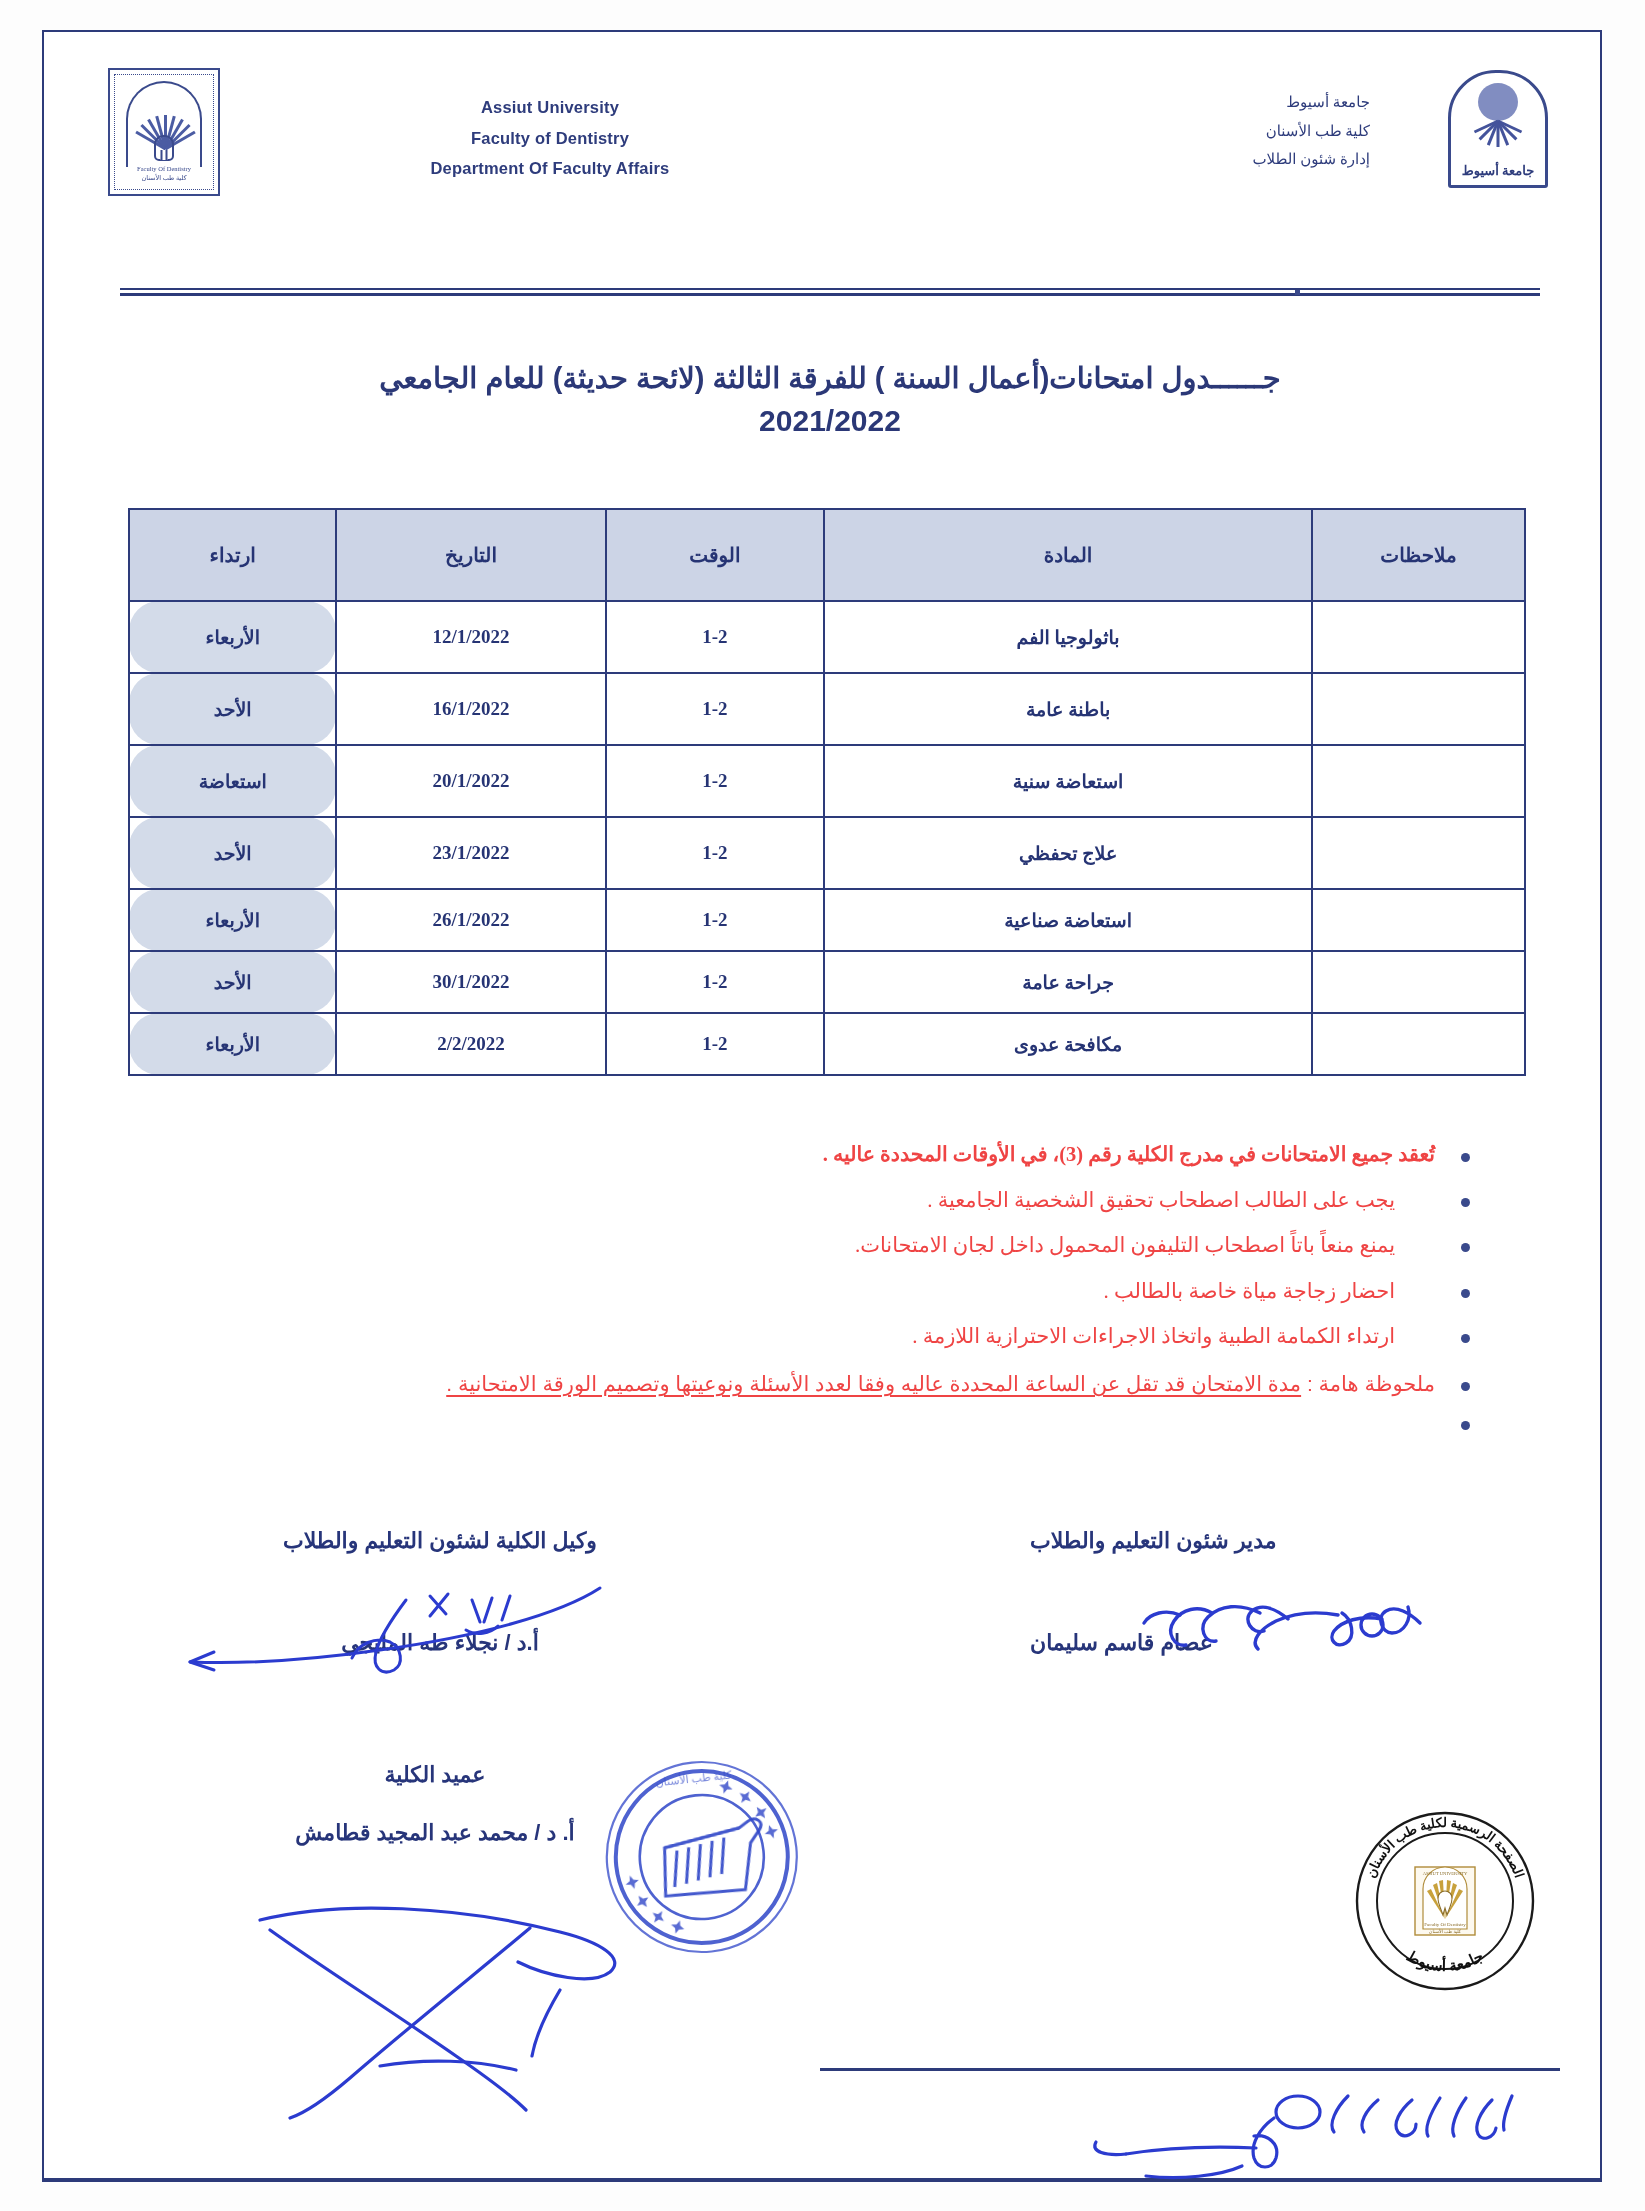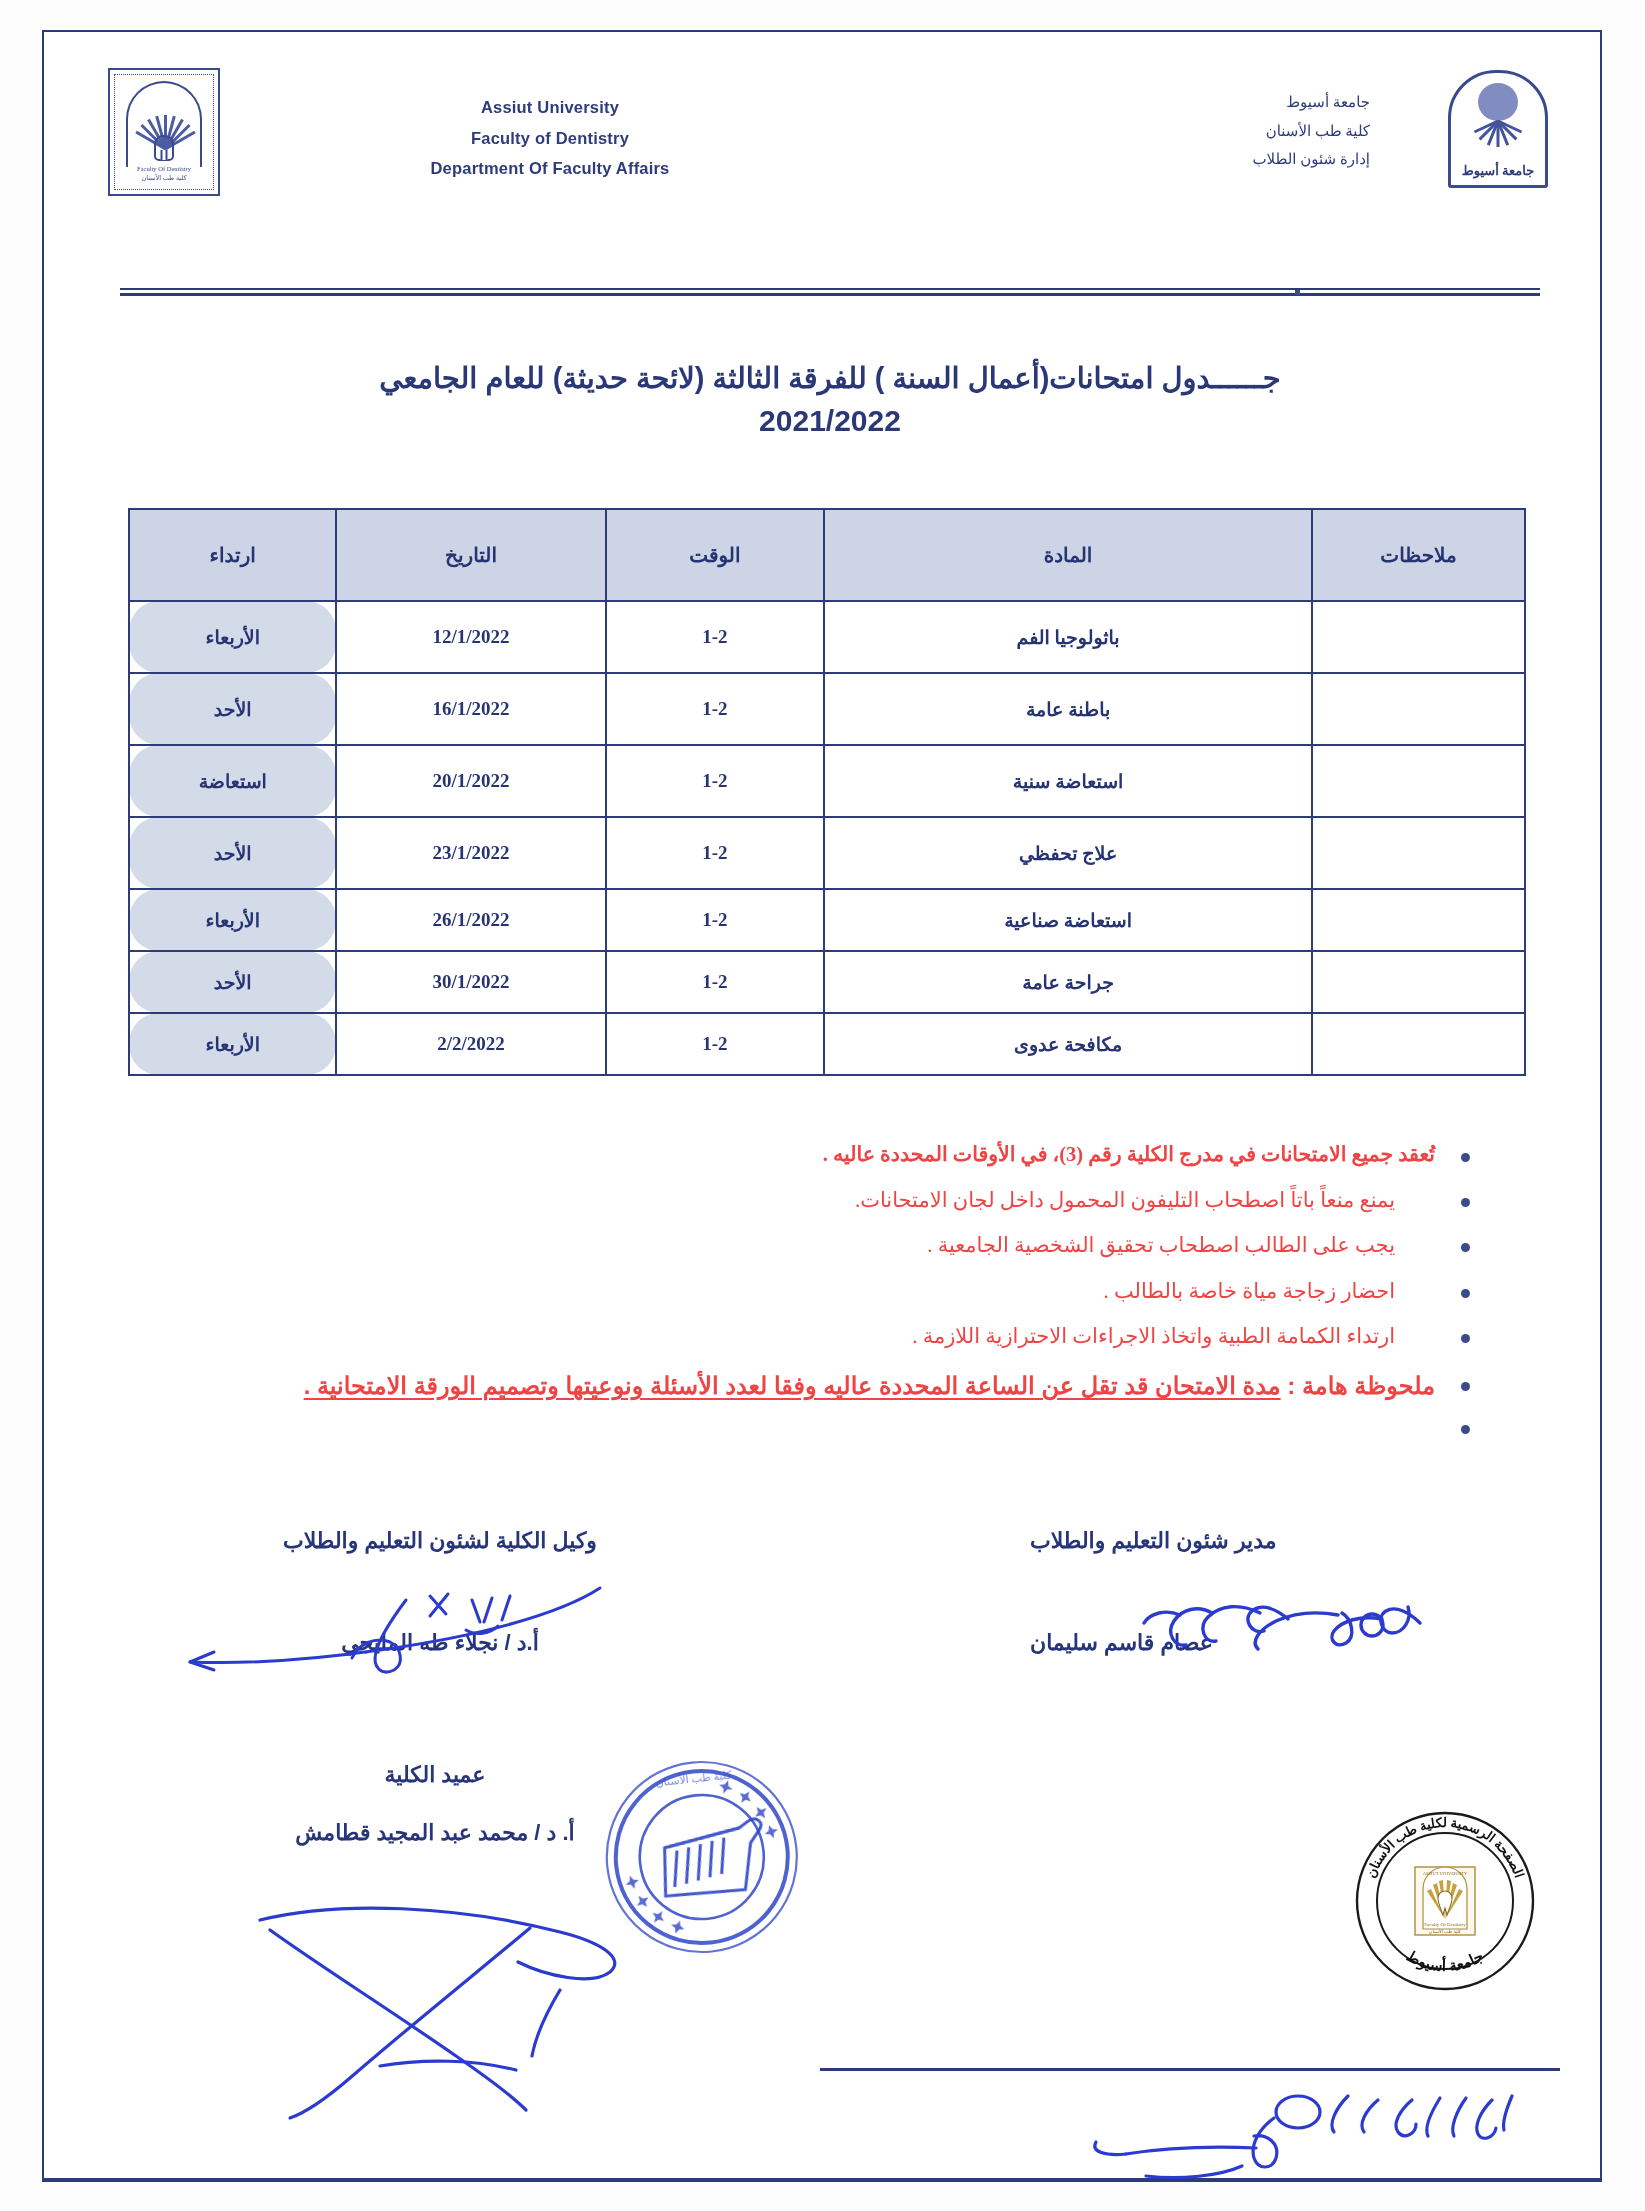--- a/index.html
+++ b/index.html
@@ -331,22 +331,22 @@
   .note-item.n2, .note-item.n3, .note-item.n4, .note-item.n5 {
     justify-content: flex-start;
   }
   .note-item.n2 .note-text,
   .note-item.n3 .note-text { padding-right: 40px; }
   .note-item.n4 .note-text,
   .note-item.n5 .note-text { padding-right: 40px; }
 
   .note-item.important { margin-top: 18px; }
   .note-item.important .note-text {
-    font-size: 24px;
-    font-weight: bold;
+    font-size: 21px;
+    font-weight: normal;
     font-family: "Liberation Sans", sans-serif;
   }
   .note-item.important .note-text .underlined {
     text-decoration: underline;
     text-underline-offset: 4px;
   }
   .note-item.empty .note-bullet { margin-top: 6px; }
 
   
   .sig-right {
@@ -571,27 +571,27 @@
           </tr>
         </tbody>
     </table>
   </div>
 
   <div class="notes">
     <div class="note-item n1">
       <span class="note-bullet"></span>
       <span class="note-text">تُعقد جميع الامتحانات في مدرج الكلية  رقم (3)، في الأوقات المحددة عاليه .</span>
     </div>
+    <div class="note-item n2">
+      <span class="note-bullet"></span>
+      <span class="note-text">يجب على الطالب اصطحاب تحقيق الشخصية الجامعية .</span>
+    </div>
     <div class="note-item n3">
       <span class="note-bullet"></span>
       <span class="note-text">يمنع منعاً باتاً اصطحاب التليفون المحمول داخل لجان الامتحانات.</span>
-    </div>
-    <div class="note-item n2">
-      <span class="note-bullet"></span>
-      <span class="note-text">يجب على الطالب اصطحاب تحقيق الشخصية الجامعية .</span>
     </div>
     <div class="note-item n4">
       <span class="note-bullet"></span>
       <span class="note-text">احضار زجاجة مياة خاصة بالطالب .</span>
     </div>
     <div class="note-item n5">
       <span class="note-bullet"></span>
       <span class="note-text">ارتداء الكمامة الطبية واتخاذ الاجراءات الاحترازية اللازمة .</span>
     </div>
     <div class="note-item important">

